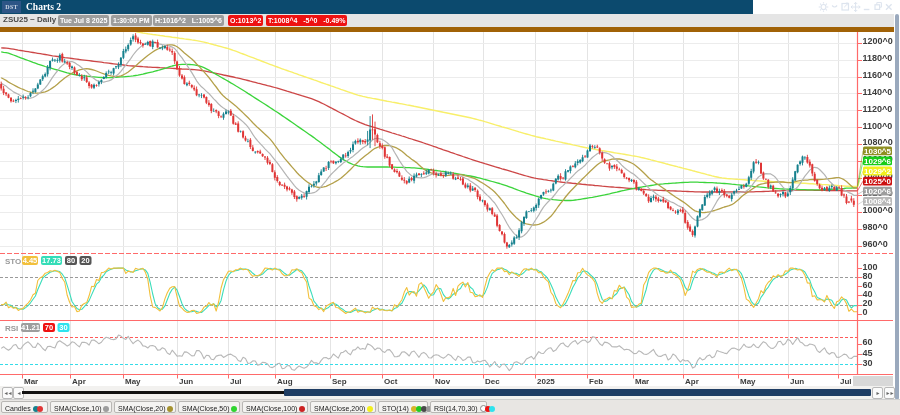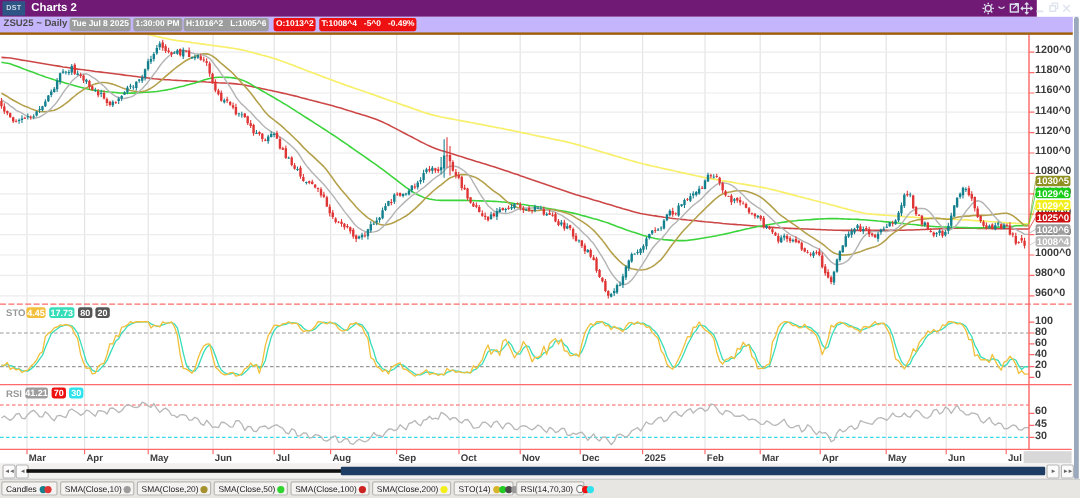--- a/index.html
+++ b/index.html
@@ -1,21 +1,21 @@
 <!DOCTYPE html>
 <html><head><meta charset="utf-8"><style>
 html,body{margin:0;padding:0;width:900px;height:415px;overflow:hidden;background:#fff;
 font-family:"Liberation Sans",sans-serif;}
-#titlebar{position:absolute;left:0;top:0;width:864px;height:14px;background:#701a75;}
+#titlebar{position:absolute;left:0;top:0;width:753px;height:14px;background:#0c4a6e;font-family:Liberation Serif, serif;}
 #tb-icon{position:absolute;left:2px;top:1px;width:19px;height:12px;background:#2d5586;color:#cfd8e6;
 font-size:6px;font-weight:bold;text-align:center;line-height:12px;letter-spacing:0.2px;}
 #tb-title{position:absolute;left:26px;top:0;height:14px;line-height:14px;color:#ffffff;
 font-size:9.5px;font-weight:bold;}
 #tb-icons{position:absolute;left:816px;top:0;}
-#toolbar{position:absolute;left:0;top:14px;width:900px;height:13px;background:#c4b5fd;border-bottom:2px solid #a16207;}
+#toolbar{position:absolute;left:0;top:14px;width:900px;height:13px;background:#e5e5e5;border-bottom:5px solid #a16207;}
 #toolbar .sym{position:absolute;left:3px;top:0;height:12px;line-height:12px;font-size:8px;font-weight:bold;color:#4a4a4a;}
 .bdg{position:absolute;top:1px;height:11px;line-height:11px;font-size:7px;font-weight:bold;color:#fff;
 border-radius:2px;padding:0 2px;white-space:nowrap;box-sizing:border-box;text-align:center;}
 .gb{background:#9d9d9d;}
 .rb{background:#ee1111;}
 #chart{position:absolute;left:0;top:0;}
 #vsb{position:absolute;left:894px;top:14px;width:6px;height:386px;background:#fff;}
 #vsb .bar{position:absolute;left:1px;top:0px;width:3.5px;height:386px;background:#9aa9bd;border-radius:2px;}
 #hrow{position:absolute;left:0;top:386px;width:894px;height:13px;background:#f2f1ef;border-bottom:1px solid #cfcfcf;}
 .sbtn{position:absolute;top:1px;width:9px;height:10px;background:#fbfbfb;border:1px solid #b8b8b8;border-radius:2px;

